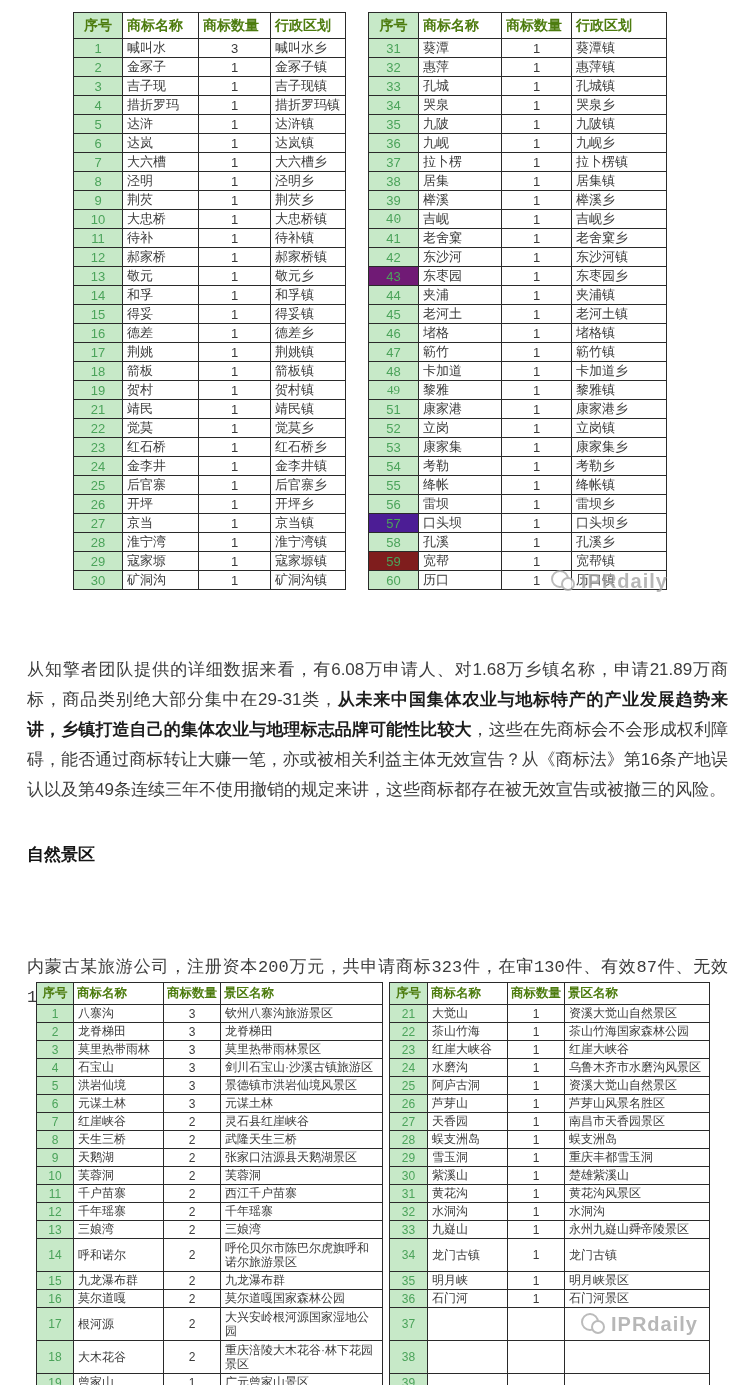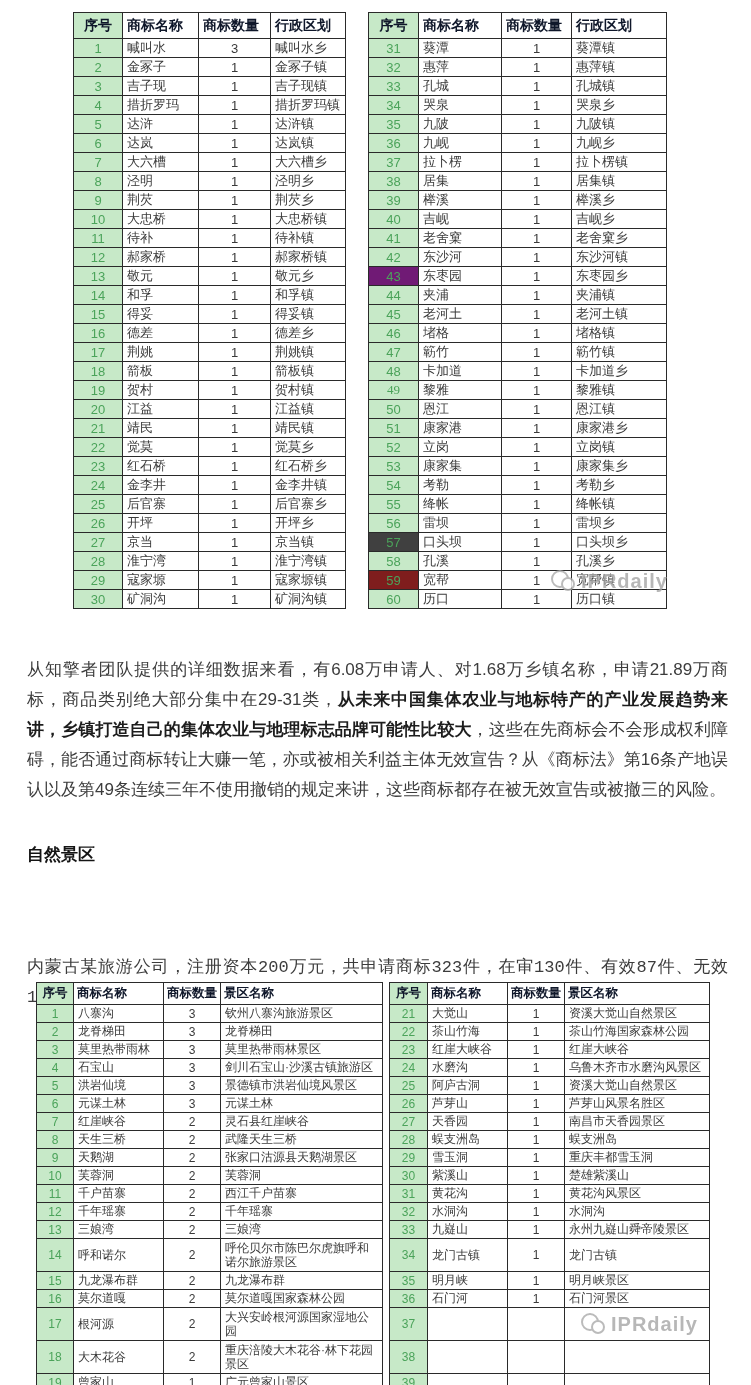--- a/index.html
+++ b/index.html
@@ -3,21 +3,21 @@
 <meta charset="utf-8">
 <style>
   html,body{margin:0;padding:0;background:#ffffff;}
   .page{position:relative;width:751px;height:1385px;background:#fff;overflow:hidden;
         font-family:"Liberation Sans","DejaVu Sans",sans-serif;color:#333;}
 
   
   table.xl{border-collapse:collapse;table-layout:fixed;}
   .xl th,.xl td{border:1px solid #2a2a2a;white-space:nowrap;overflow:visible;
                 font-weight:normal;box-sizing:border-box;}
-  .xl th{font-weight:bold;color:#0f172a;text-align:left;padding:3px 4px;background:#fff;}
+  .xl th{font-weight:bold;color:#4d7c0f;text-align:left;padding:3px 4px;background:#fff;}
   .xl th.seq{text-align:center;}
   .xl td.seq{text-align:center;}
   .xl td.num{text-align:center;color:#3a3a3a;}
   .xl td.txt{padding:0 4px;color:#3a3a3a;}
   .xl th.gap,.xl td.gap{border:none;background:#fff;}
 
   #township-table{position:absolute;left:73px;top:12px;font-size:13px;}
   #township-table th{font-size:14px;height:26px;}
   #township-table td{height:18px;}
 
@@ -172,21 +172,21 @@
           <td class="txt">榉溪</td>
           <td class="num">1</td>
           <td class="txt">榉溪乡</td>
         </tr>
         <tr>
           <td class="seq" style="background: rgb(199, 233, 200); color: rgb(75, 163, 90);">10</td>
           <td class="txt">大忠桥</td>
           <td class="num">1</td>
           <td class="txt">大忠桥镇</td>
           <td class="gap"></td>
-          <td class="seq" style="background: rgb(199, 233, 200); color: rgb(75, 163, 90);">40</td>
+          <td class="seq" style="background: rgb(199, 233, 200); color: rgb(75, 163, 90); font-family: Liberation Mono, monospace;">40</td>
           <td class="txt">吉岘</td>
           <td class="num">1</td>
           <td class="txt">吉岘乡</td>
         </tr>
         <tr>
           <td class="seq" style="background: rgb(199, 233, 200); color: rgb(75, 163, 90);">11</td>
           <td class="txt">待补</td>
           <td class="num">1</td>
           <td class="txt">待补镇</td>
           <td class="gap"></td>
@@ -277,31 +277,20 @@
           <td class="txt">贺村</td>
           <td class="num">1</td>
           <td class="txt">贺村镇</td>
           <td class="gap"></td>
           <td class="seq" style="background: rgb(199, 233, 200); color: rgb(75, 163, 90); font-family: Liberation Serif, serif;">49</td>
           <td class="txt">黎雅</td>
           <td class="num">1</td>
           <td class="txt">黎雅镇</td>
         </tr>
         <tr>
-          <td class="seq" style="background: rgb(199, 233, 200); color: rgb(75, 163, 90);">20</td>
-          <td class="txt">江益</td>
-          <td class="num">1</td>
-          <td class="txt">江益镇</td>
-          <td class="gap"></td>
-          <td class="seq" style="background: rgb(199, 233, 200); color: rgb(75, 163, 90);">50</td>
-          <td class="txt">恩江</td>
-          <td class="num">1</td>
-          <td class="txt">恩江镇</td>
-        </tr>
-        <tr>
           <td class="seq" style="background: rgb(199, 233, 200); color: rgb(75, 163, 90);">21</td>
           <td class="txt">靖民</td>
           <td class="num">1</td>
           <td class="txt">靖民镇</td>
           <td class="gap"></td>
           <td class="seq" style="background: rgb(199, 233, 200); color: rgb(75, 163, 90);">51</td>
           <td class="txt">康家港</td>
           <td class="num">1</td>
           <td class="txt">康家港乡</td>
         </tr>
@@ -359,21 +348,21 @@
           <td class="txt">雷坝</td>
           <td class="num">1</td>
           <td class="txt">雷坝乡</td>
         </tr>
         <tr>
           <td class="seq" style="background: rgb(199, 233, 200); color: rgb(75, 163, 90);">27</td>
           <td class="txt">京当</td>
           <td class="num">1</td>
           <td class="txt">京当镇</td>
           <td class="gap"></td>
-          <td class="seq" style="background: #404040; color: rgb(75, 163, 90);">57</td>
+          <td class="seq" style="background: #4c1d95; color: rgb(75, 163, 90);">57</td>
           <td class="txt">口头坝</td>
           <td class="num">1</td>
           <td class="txt">口头坝乡</td>
         </tr>
         <tr>
           <td class="seq" style="background: rgb(199, 233, 200); color: rgb(75, 163, 90);">28</td>
           <td class="txt">淮宁湾</td>
           <td class="num">1</td>
           <td class="txt">淮宁湾镇</td>
           <td class="gap"></td>

